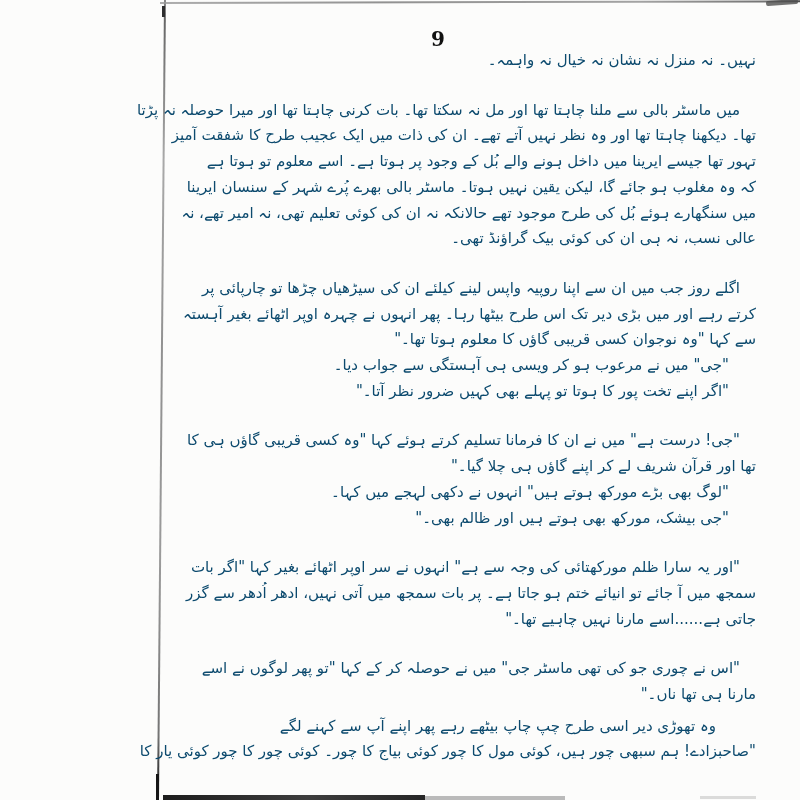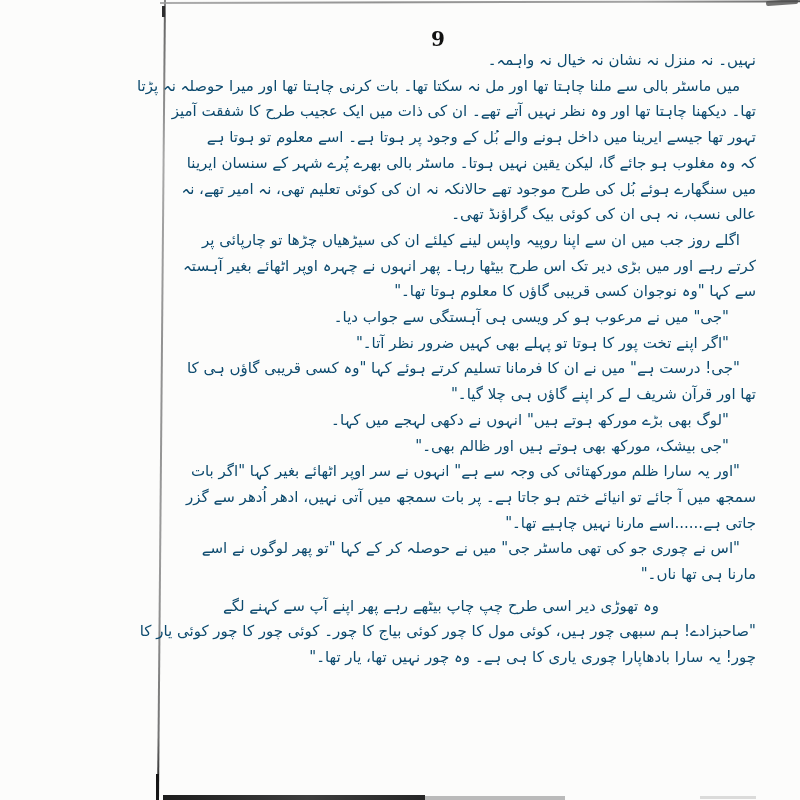--- a/index.html
+++ b/index.html
@@ -22,24 +22,24 @@
     position:absolute;top:48px;left:166px;right:44px;
     direction:rtl;
   }
   .line{
     font-size:15px;
     line-height:25.7px;
     color:#0c4a6e;
     text-align:right;
     white-space:nowrap;
   }
-  .ind {padding-right:16px;}
+  .ind {padding-right:16px;margin-top:24px;}
   .ind2{padding-right:27px;}
   .ind3{padding-right:40px;}
-  .para-gap{margin-top:6px;text-align:center;}
+  .para-gap{margin-top:6px;}
   
   .spine-line{
     position:absolute;top:0;left:157px;width:2px;height:800px;
     background:linear-gradient(#777 0%,#4a4a4a 2%,#9a9a9a 20%,#7d7d7d 45%,#8a8a8a 70%,#5c5c5c 92%,#111 97%,#000 100%);
     transform:rotate(0.5deg);
     transform-origin:50% 100%;
     opacity:.85;
   }
   .spine-tick{
     position:absolute;top:6px;left:162px;width:3px;height:11px;background:#2e2e2e;
@@ -103,16 +103,15 @@
     <div class="line">تھا اور قرآن شریف لے کر اپنے گاؤں ہی چلا گیا۔"</div>
     <div class="line ind2">"لوگ بھی بڑے مورکھ ہوتے ہیں" انہوں نے دکھی لہجے میں کہا۔</div>
     <div class="line ind2">"جی بیشک، مورکھ بھی ہوتے ہیں اور ظالم بھی۔"</div>
     <div class="line ind">"اور یہ سارا ظلم مورکھتائی کی وجہ سے ہے" انہوں نے سر اوپر اٹھائے بغیر کہا "اگر بات</div>
     <div class="line">سمجھ میں آ جائے تو انیائے ختم ہو جاتا ہے۔ پر بات سمجھ میں آتی نہیں، ادھر اُدھر سے گزر</div>
     <div class="line">جاتی ہے......اسے مارنا نہیں چاہیے تھا۔"</div>
     <div class="line ind">"اس نے چوری جو کی تھی ماسٹر جی" میں نے حوصلہ کر کے کہا "تو پھر لوگوں نے اسے</div>
     <div class="line">مارنا ہی تھا ناں۔"</div>
     <div class="line ind3 para-gap">وہ تھوڑی دیر اسی طرح چپ چاپ بیٹھے رہے پھر اپنے آپ سے کہنے لگے</div>
     <div class="line">"صاحبزادے! ہم سبھی چور ہیں، کوئی مول کا چور کوئی بیاج کا چور۔ کوئی چور کا چور کوئی یار کا</div>
-    <div class="line">چور! یہ سارا بادھاپارا چوری یاری کا ہی ہے۔ وہ چور نہیں تھا، یار تھا۔"</div>
   </div>
 
 </div>
 
 </body></html>

